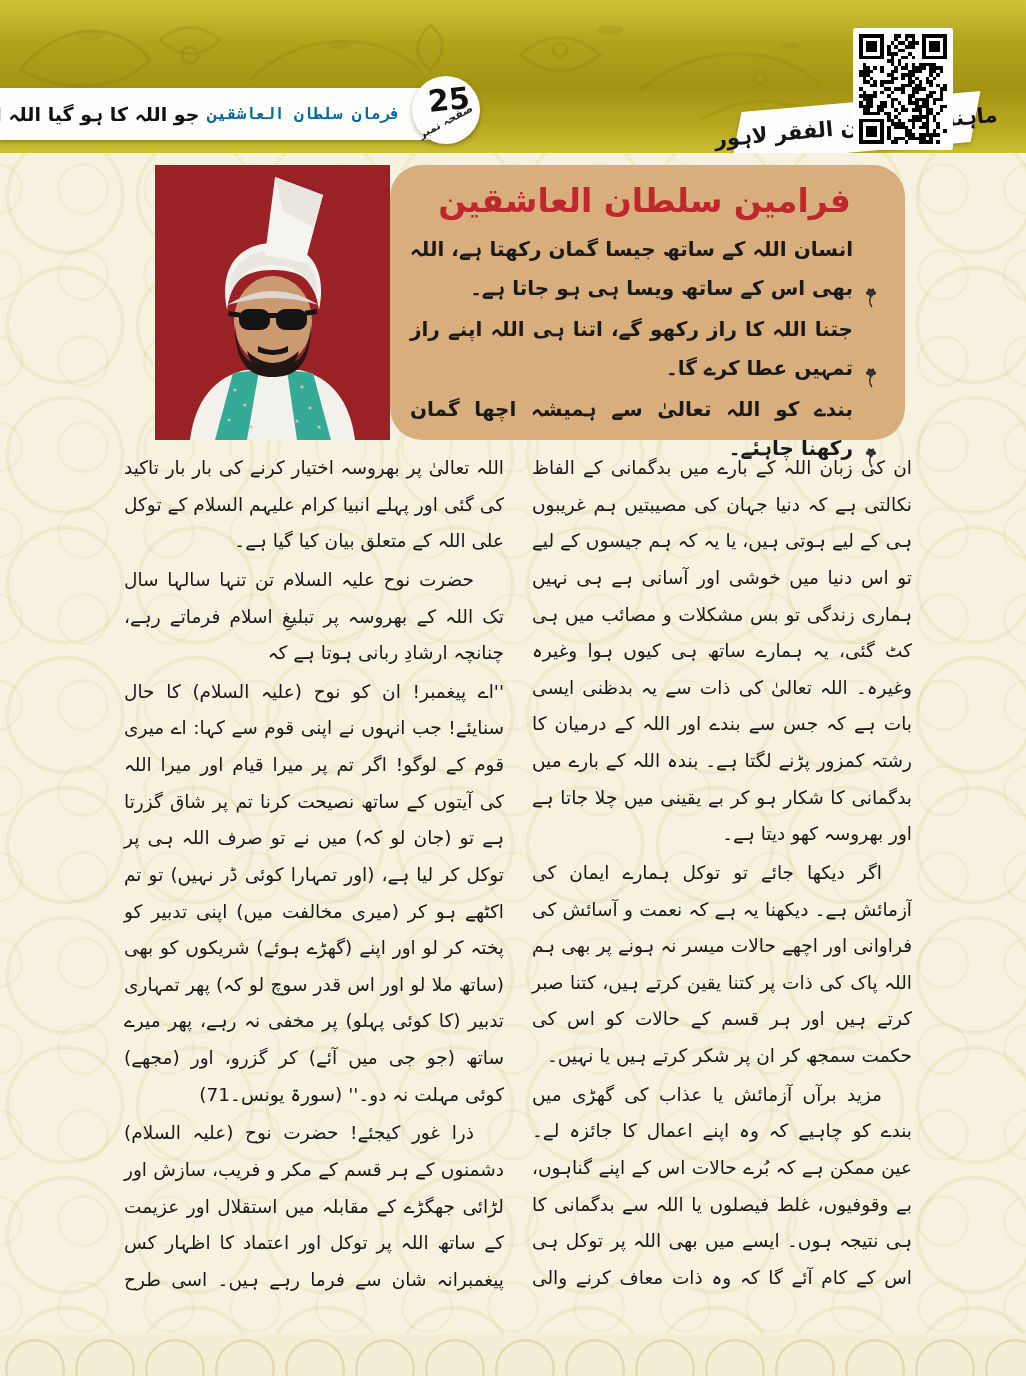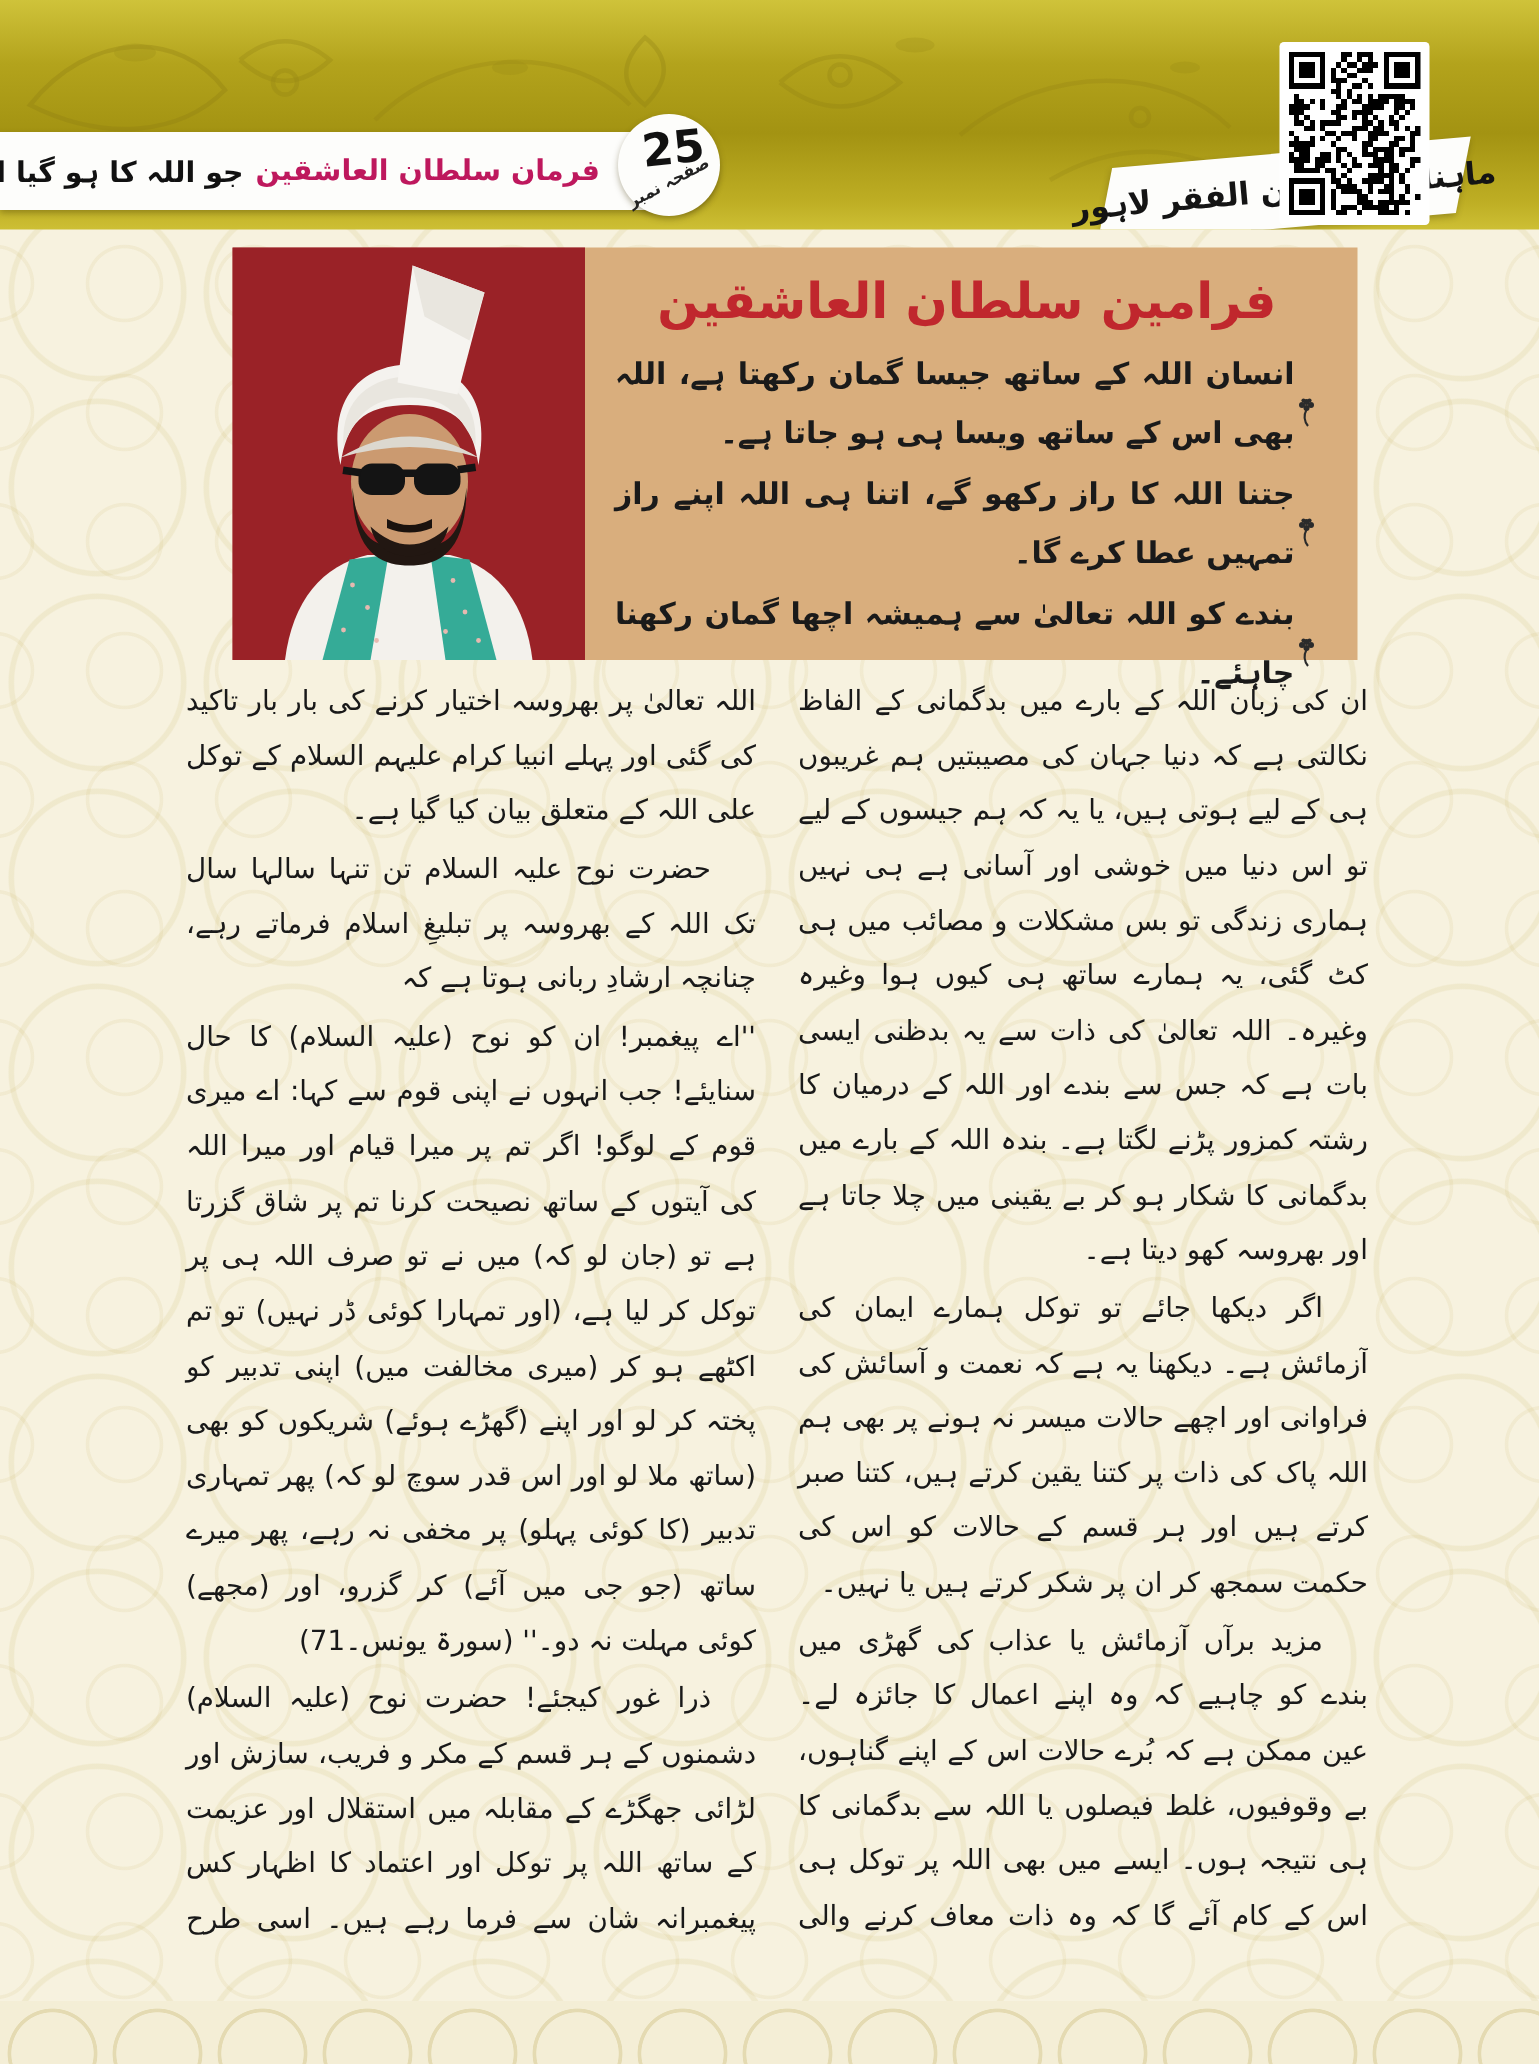--- a/index.html
+++ b/index.html
@@ -14,42 +14,42 @@
 
   
   .header{position:absolute;left:0;top:0;width:1026px;height:153px;
           background:linear-gradient(180deg,#cfc33a 0%,#b3a31c 28%,#a39312 58%,#beae24 88%,#cdbf34 100%);
           overflow:hidden;}
   .flourish{position:absolute;inset:0;opacity:.55;}
   .pill{position:absolute;left:0;top:88px;width:478px;height:52px;background:#fdfdfb;
         border-radius:0 28px 28px 0;box-shadow:0 2px 4px rgba(60,50,0,.35);
         display:flex;align-items:center;justify-content:flex-start;direction:rtl;
         padding-right:78px;box-sizing:border-box;}
-  .pill .red{color:#be185d;font-weight:bold;font-size:19px;margin-left:8px;white-space:nowrap;}
+  .pill .red{color:#0369a1;font-weight:bold;font-size:16px;margin-left:8px;white-space:nowrap;font-family:Liberation Mono, monospace;}
   .pill .black{color:#111;font-weight:bold;font-size:19px;white-space:nowrap;}
   .badge{position:absolute;left:412px;top:76px;width:68px;height:68px;border-radius:50%;
          background:#fdfdfb;box-shadow:0 2px 4px rgba(60,50,0,.35);z-index:3;}
   .badge .num{position:absolute;right:10px;top:6px;font-size:30px;font-weight:bold;color:#111;
               transform:rotate(-6deg);}
   .badge .lbl{position:absolute;left:4px;bottom:16px;font-size:11px;font-weight:bold;color:#222;
               transform:rotate(-28deg);white-space:nowrap;}
   .ribbon{position:absolute;left:736px;top:102px;width:240px;height:50px;background:#fdfdfb;
           transform:rotate(-5deg) skewX(-16deg);box-shadow:0 2px 4px rgba(60,50,0,.3);
           display:flex;align-items:center;justify-content:center;}
   .ribbon span{transform:skewX(16deg);direction:rtl;font-size:21px;font-weight:bold;color:#141414;
                white-space:nowrap;}
   .qrbox{position:absolute;left:853px;top:28px;width:100px;height:122px;background:#ffffff;
          border-radius:3px;display:flex;align-items:center;justify-content:center;z-index:2;}
 
   
   .photo{position:absolute;left:155px;top:165px;width:235px;height:275px;background:#9a2227;}
   .featurebox{position:absolute;left:390px;top:165px;width:515px;height:275px;background:#d9ae7d;
-              box-sizing:border-box;padding:14px 26px 10px 20px;direction:rtl;}
+              box-sizing:border-box;padding:14px 26px 10px 20px;direction:rtl;border-radius:32px;}
   .featurebox h1{margin:2px 0 10px;text-align:center;color:#c0272d;font-size:33px;font-weight:bold;}
-  .fb-item{display:flex;align-items:center;color:#1a1a1a;font-size:20px;font-weight:600;
+  .fb-item{display:flex;align-items:flex-end;gap:10px;color:#1a1a1a;font-size:20px;font-weight:600;
            line-height:1.95;margin-bottom:2px;text-align:justify;}
   .fb-icon{flex:0 0 auto;margin-top:10px;}
 
   
   .article{position:absolute;left:112px;top:450px;width:800px;height:845px;direction:rtl;
            display:flex;gap:16px;overflow:hidden;}
   .col{width:392px;color:#191919;font-size:18.5px;line-height:1.98;text-align:justify;margin-left:12px;}
   .col p{margin:0 0 2px;}
   .col p.indent{text-indent:30px;}
 

